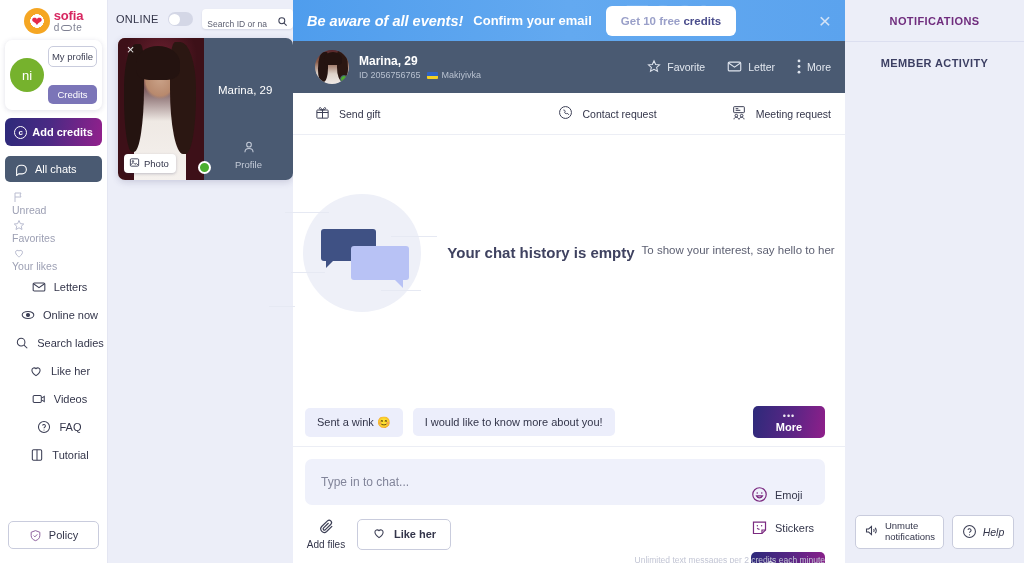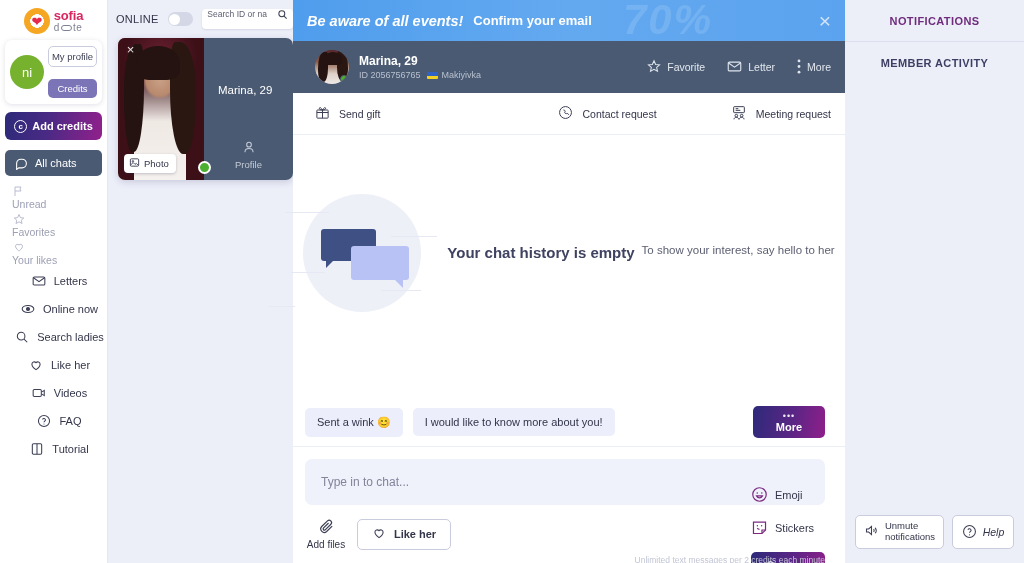--- a/index.html
+++ b/index.html
@@ -31,21 +31,21 @@
 
   .acct-card {
     margin: 2px 5px 0 5px; background:#fff; border-radius: 7px;
     box-shadow: 0 1px 5px rgba(60,60,110,.16);
     display:flex; align-items:center; gap:4px; padding: 6px 5px;
   }
   .avatar-circle {
     width: 34px; height: 34px; border-radius: 50%; background: #76b22d;
     color:#fff; font-size: 13px; display:flex; align-items:center; justify-content:center; flex:0 0 34px;
   }
-  .acct-btns { display:flex; flex-direction:column; gap:12px; flex:1; }
+  .acct-btns { display:flex; flex-direction:column; gap:18px; flex:1; }
   .btn-myprofile {
     border:1px solid #c9ccdd; border-radius:5px; background:#fff;
     font-size:9.5px; color:#3f4256; padding:4px 2px; text-align:center;
   }
   .btn-credits {
     border:none; border-radius:5px; background:#7b75b8; color:#fff;
     font-size:9.5px; padding:4px 2px; text-align:center;
   }
   .btn-addcredits {
     margin: 8px 5px 0 5px; height: 28px; border-radius:6px;
@@ -80,21 +80,21 @@
   
   .listcol { width: 185px; flex: 0 0 185px; background:#eceef8; position:relative; }
   .topbar {
     height: 38px; display:flex; align-items:center; gap:9px; padding-left: 8px;
   }
   .online-label { font-size: 11px; color:#33354a; letter-spacing:.3px;}
   .toggle { width: 26px; height: 14px; border-radius: 7px; background:#d4d7e6; position:relative; }
   .toggle .knob { position:absolute; left:1.5px; top:1.5px; width:11px;height:11px;border-radius:50%;background:#fff; }
   .search-box {
     width: 92px; height: 20px; background:#fff; border-radius:4px;
-    display:flex;align-items:flex-start;justify-content:space-between;padding:0 5px;
+    display:flex;align-items:flex-end;justify-content:space-between;padding:0 5px;
     box-shadow:0 1px 2px rgba(50,50,90,.12);
   }
   .search-box span { font-size:8.5px; color:#5d6072; white-space:nowrap; }
 
   .convo-card {
     margin: 0 0 0 10px; width: 175px; height: 142px; border-radius: 7px;
     overflow:hidden; display:flex; box-shadow:0 2px 7px rgba(60,60,110,.2); position:relative;
   }
   .convo-photo {
     width: 86px; flex:0 0 86px; position:relative;
@@ -379,20 +379,31 @@
         <span class="nav-ico">
           <svg width="14" height="14" viewBox="0 0 24 24" fill="none" stroke="#3c3f55" stroke-width="1.8">
               <rect x="4" y="3" width="16" height="18" rx="2"></rect>
               <path d="M12 3v18"></path>
             </svg>
         </span>
         <span>Tutorial</span>
       </div>
     </nav>
 
+    <div class="policy-wrap">
+      <div class="btn-policy">
+        <span class="nav-ico">
+          <svg width="13" height="13" viewBox="0 0 24 24" fill="none" stroke="#8a5c9a" stroke-width="1.8">
+              <path d="M12 3l8 3v6c0 5-3.4 8-8 9.5C7.4 20 4 17 4 12V6z"></path>
+              <path d="M8.6 12.2l2.3 2.3 4.4-4.6" stroke="#8a5c9a"></path>
+            </svg>
+        </span>
+        <span>Policy</span>
+      </div>
+    </div>
   </aside>
 
   <section class="listcol">
     <div class="topbar">
       <span class="online-label">ONLINE</span>
       <div class="toggle">
         <span class="knob"></span>
       </div>
       <div class="search-box">
         <span>Search ID or na</span>
@@ -437,20 +448,24 @@
         </div>
       </div>
     </div>
   </section>
 
   <main class="main">
 
     <div class="banner">
       <span class="banner-b">Be aware of all events!</span>
       <span class="banner-n">Confirm your email</span>
+      <div class="banner-cta">
+        <span class="dim">Get 10 free</span>
+        <span>credits</span>
+      </div>
       <span class="banner-x">×</span>
     </div>
 
     <div class="peer-head">
       <div class="peer-av">
         <span class="h1"></span>
         <span class="h2"></span>
         <span class="ht"></span>
         <span class="dot"></span>
       </div>

